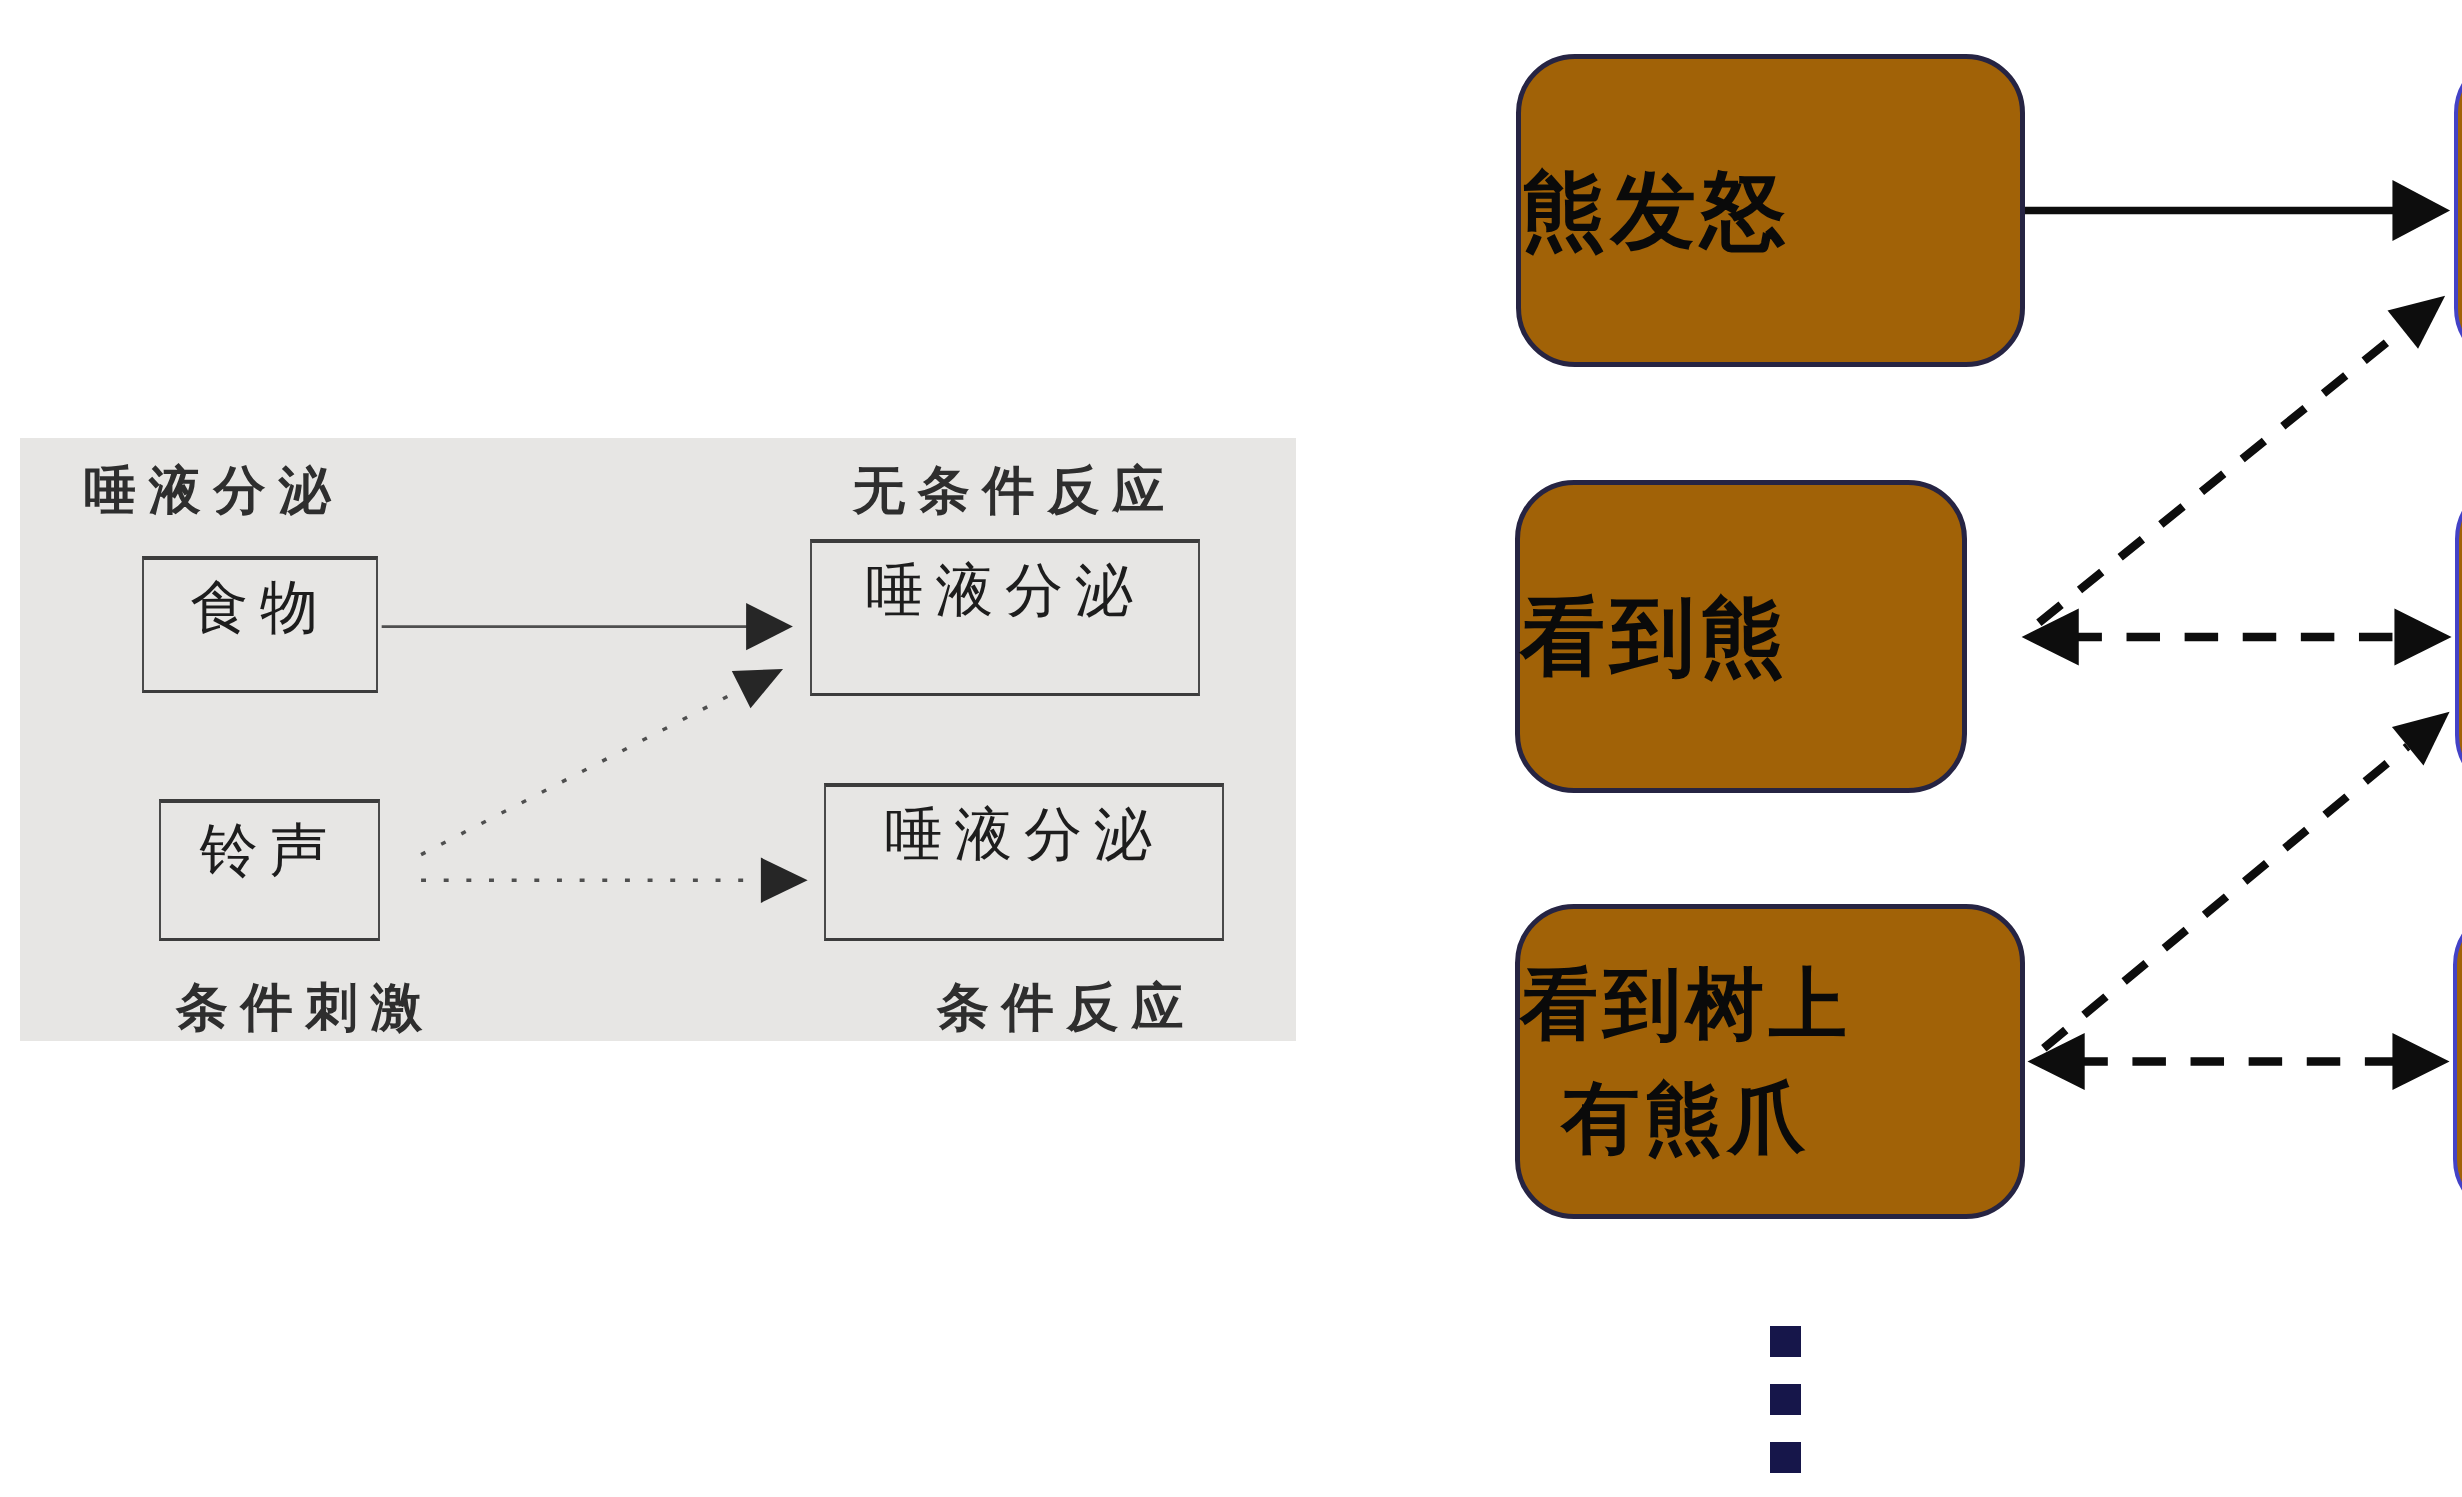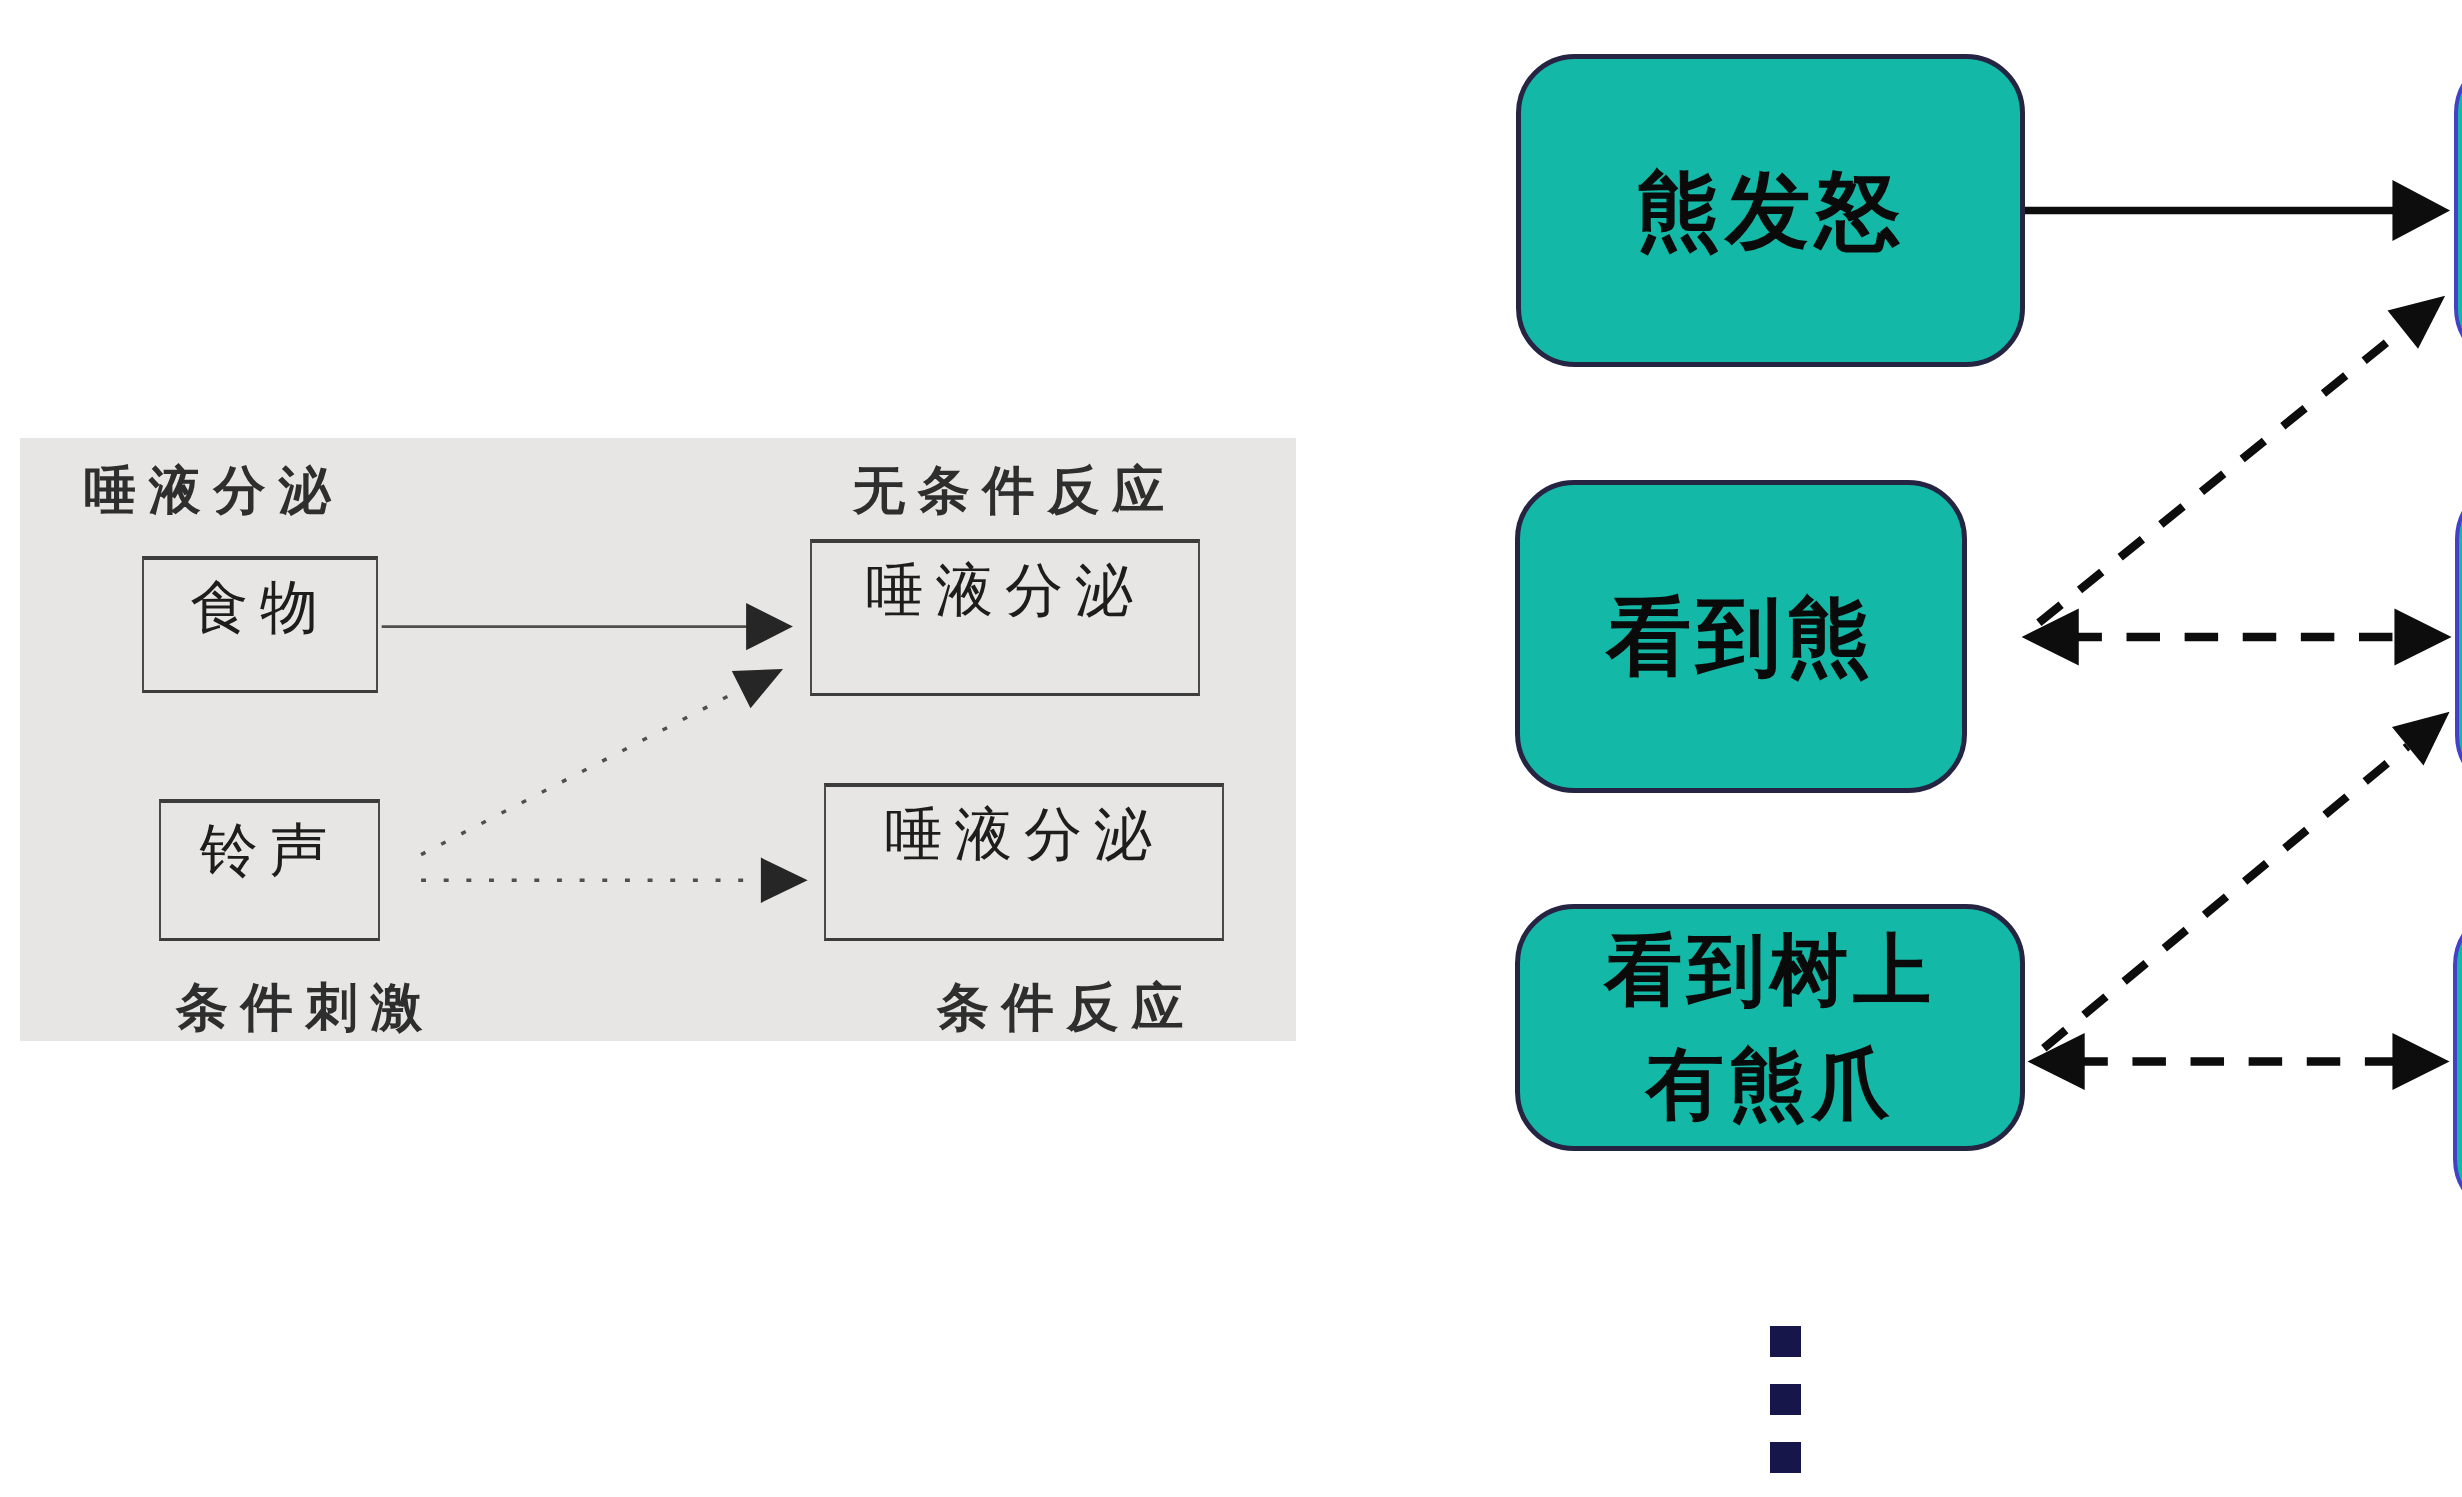--- a/index.html
+++ b/index.html
@@ -7,21 +7,21 @@
           font-family:"Liberation Sans", sans-serif;}
 
   
   .gray-panel{position:absolute;left:19.7px;top:438px;width:1276px;height:603px;background:#e7e6e4;}
   .pv-label{position:absolute;color:#2e2e2e;font-size:52px;font-weight:600;letter-spacing:12.8px;white-space:nowrap;}
   .pv-box{position:absolute;border:2px solid #4a4a4a;border-top:4.4px solid #3c3c3c;border-bottom:3.4px solid #3c3c3c;
           background:transparent;display:flex;justify-content:center;align-items:flex-start;box-sizing:border-box;}
   .pv-box .txt{color:#1d1d1d;font-size:58px;font-weight:400;letter-spacing:11.8px;margin-top:8.9px;white-space:nowrap;}
 
   
-  .rbox{position:absolute;background:#14b8a6;border-radius:59px;display:flex;align-items:center;justify-content:center;
+  .rbox{position:absolute;background:#a16207;border-radius:59px;display:flex;align-items:center;justify-content:flex-start;
         box-sizing:border-box;z-index:2;text-align:center;}
   .state{border:5.4px solid #262443;}
   .value{border:4.4px solid #4342c6;}
   .rbox .cjk{color:#0a0a0a;font-size:85px;font-weight:700;letter-spacing:4.9px;white-space:pre-line;line-height:1.45;}
   .rbox .cjk.small{font-size:78px;}
 
   svg.overlay{position:absolute;left:0;top:0;z-index:1;}
 
   .dots{position:absolute;display:flex;flex-direction:column;gap:27.6px;z-index:2;}
   .dots .sq{width:30.5px;height:30.5px;}
@@ -59,21 +59,21 @@
     
   </div>
 
   <div class="rbox state" style="left:1515px;top:480px;width:452px;height:313px;">
     <span class="cjk">看到熊</span>
   </div>
   <div class="rbox value" style="left:2455px;top:480px;width:505px;height:314px;">
     
   </div>
 
-  <div class="rbox state" style="left:1515px;top:904px;width:510px;height:247px;">
+  <div class="rbox state" style="left:1515px;top:904px;width:510px;height:315px;">
     <span class="cjk small">看到树上
 有熊爪</span>
   </div>
   <div class="rbox value" style="left:2453px;top:906px;width:508px;height:312px;">
     
   </div>
 
   <svg class="overlay" width="3306" height="1498" viewBox="0 0 6713 3041">
     <defs>
       <linearGradient id="ribbonGrad" x1="0" y1="1175" x2="0" y2="2375" gradientUnits="userSpaceOnUse">

